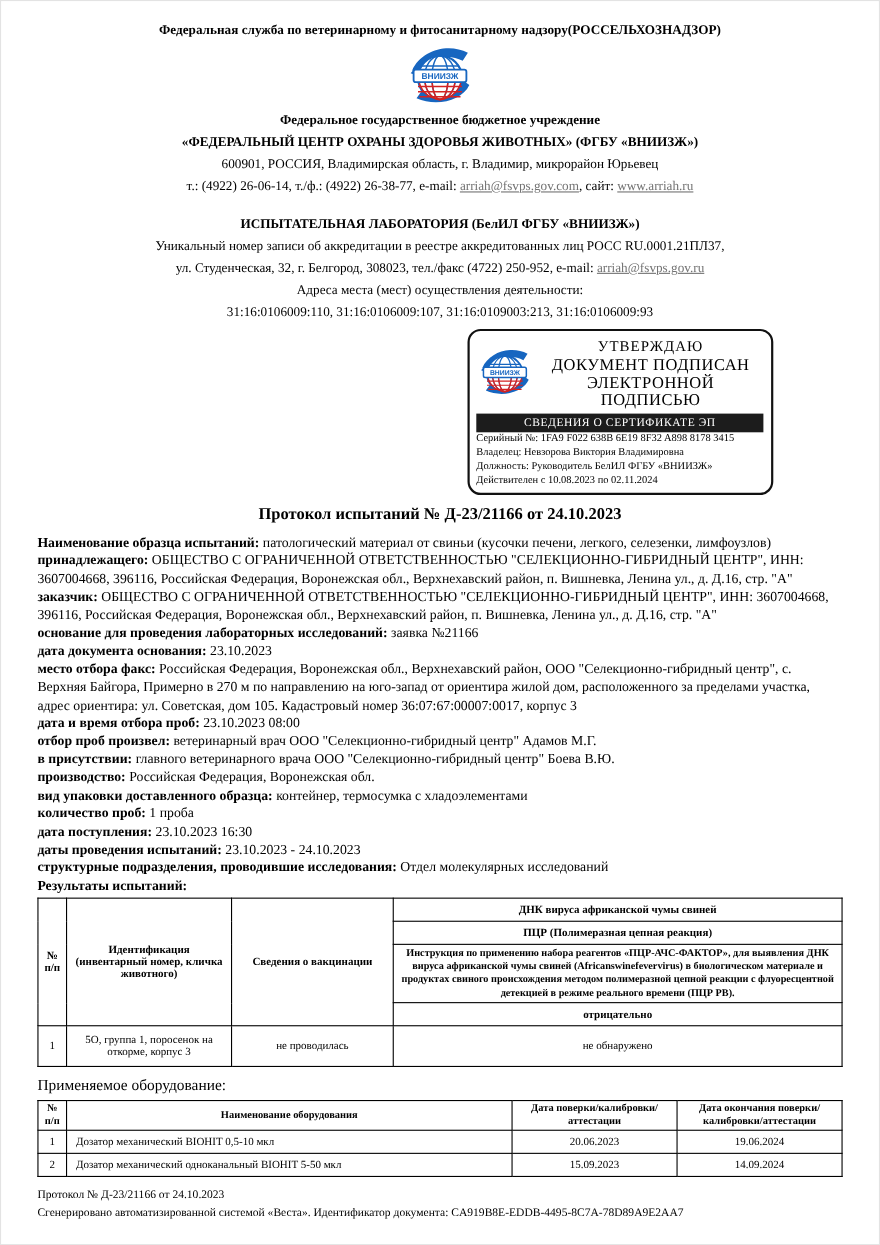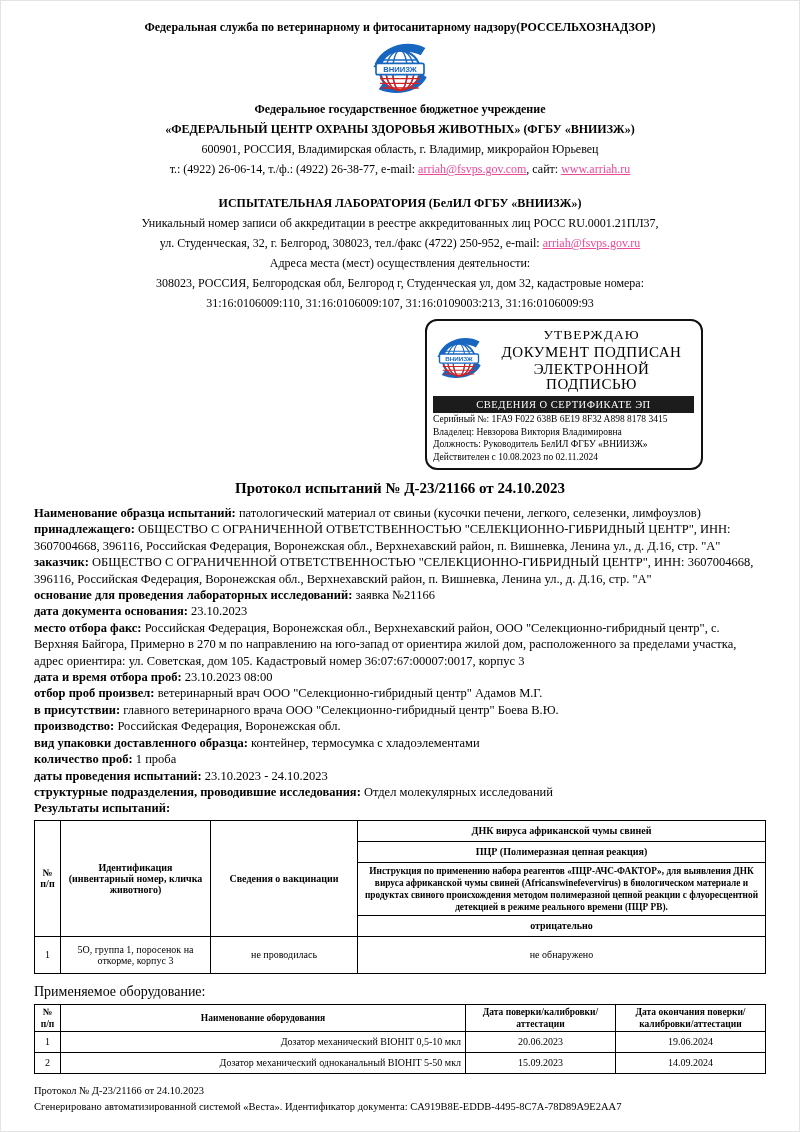--- a/index.html
+++ b/index.html
@@ -6,21 +6,21 @@
   .page{
     width:800px;height:1132px;box-sizing:border-box;
     margin:0;padding:16px 33px 0 33px;
     background:#fff;border:1px solid #e3e3e3;
     font-family:"Liberation Serif", serif;color:#000;
     overflow:hidden;position:relative;
   }
   .center{text-align:center;}
   .hdr-line{font-size:12px;line-height:20px;}
   .bold{font-weight:bold;}
-  a.link{color:#ec4899;text-decoration:underline;cursor:pointer;}
+  a.link{color:#737373;text-decoration:underline;cursor:pointer;}
   .logo-wrap{margin:2px auto 2px;width:64px;height:58px;}
   .logo-wrap svg{width:100%;height:100%;}
   
   .stamp{
     width:278px;box-sizing:border-box;
     margin:6px 63px 4px auto;
     border:2.5px solid #111;border-radius:12px;
     padding:5px 7px 5px 6px;
     font-family:"Liberation Serif", serif;
   }
@@ -45,21 +45,21 @@
   td,th{border:1px solid #000;padding:1px 4px;vertical-align:middle;text-align:center;}
   .res-table{margin-top:3px;font-size:10px;}
   .res-table .hd{font-weight:bold;}
   .res-table .desc{font-size:9.3px;font-weight:bold;line-height:12px;padding:2px 6px;}
   .res-table td{height:18px;}
   .res-table .datarow td{height:34px;font-size:10px;}
   .eq-title{font-size:14px;margin:10px 0 4px;}
   .eq-table{font-size:10px;}
   .eq-table .hd{font-weight:bold;font-size:9.5px;line-height:12px;}
   .eq-table td{height:18px;}
-  .eq-table .name-cell{text-align:right;padding-left:24px;}
+  .eq-table .name-cell{text-align:left;padding-left:8px;}
   
   .footer{margin-top:9px;font-size:10.5px;line-height:16px;text-align:left;}
 </style>
 </head>
 <body>
 
 <div class="page">
 
   <div class="center hdr-line bold">Федеральная служба по ветеринарному и фитосанитарному надзору(РОССЕЛЬХОЗНАДЗОР)</div>
 
@@ -99,21 +99,20 @@
   <div class="center hdr-line bold">«ФЕДЕРАЛЬНЫЙ ЦЕНТР ОХРАНЫ ЗДОРОВЬЯ ЖИВОТНЫХ» (ФГБУ «ВНИИЗЖ»)</div>
   <div class="center hdr-line">600901, РОССИЯ, Владимирская область, г. Владимир, микрорайон Юрьевец</div>
   <div class="center hdr-line"><span>т.: (4922) 26-06-14, т./ф.: (4922) 26-38-77, e-mail: </span><a class="link">arriah@fsvps.gov.com</a><span>, сайт: </span><a class="link">www.arriah.ru</a></div>
 
   <div style="height:14px"></div>
 
   <div class="center hdr-line bold">ИСПЫТАТЕЛЬНАЯ ЛАБОРАТОРИЯ (БелИЛ ФГБУ «ВНИИЗЖ»)</div>
   <div class="center hdr-line">Уникальный номер записи об аккредитации в реестре аккредитованных лиц РОСС RU.0001.21ПЛ37,</div>
   <div class="center hdr-line"><span>ул. Студенческая, 32, г. Белгород, 308023, тел./факс (4722) 250-952, e-mail: </span><a class="link">arriah@fsvps.gov.ru</a></div>
   <div class="center hdr-line">Адреса места (мест) осуществления деятельности:</div>
-  <div class="center hdr-line">308023, РОССИЯ, Белгородская обл, Белгород г, Студенческая ул, дом 32, кадастровые номера:</div>
   <div class="center hdr-line">31:16:0106009:110, 31:16:0106009:107, 31:16:0109003:213, 31:16:0106009:93</div>
 
   <div class="stamp">
     <div class="stamp-top">
       <div class="stamp-logo">
         <svg viewBox="0 0 96 84" xmlns="http://www.w3.org/2000/svg">
           <defs>
             <clipPath id="gc2">
                 <circle cx="48" cy="46" r="30"></circle>
               </clipPath>
@@ -163,20 +162,21 @@
     <div class="field"><b>заказчик:</b> <span>ОБЩЕСТВО С ОГРАНИЧЕННОЙ ОТВЕТСТВЕННОСТЬЮ "СЕЛЕКЦИОННО-ГИБРИДНЫЙ ЦЕНТР", ИНН: 3607004668, 396116, Российская Федерация, Воронежская обл., Верхнехавский район, п. Вишневка, Ленина ул., д. Д.16, стр. "А"</span></div>
     <div class="field"><b>основание для проведения лабораторных исследований:</b> <span>заявка №21166</span></div>
     <div class="field"><b>дата документа основания:</b> <span>23.10.2023</span></div>
     <div class="field"><b>место отбора факс:</b> <span>Российская Федерация, Воронежская обл., Верхнехавский район, ООО "Селекционно-гибридный центр", с. Верхняя Байгора, Примерно в 270 м по направлению на юго-запад от ориентира жилой дом, расположенного за пределами участка, адрес ориентира: ул. Советская, дом 105. Кадастровый номер 36:07:67:00007:0017, корпус 3</span></div>
     <div class="field"><b>дата и время отбора проб:</b> <span>23.10.2023 08:00</span></div>
     <div class="field"><b>отбор проб произвел:</b> <span>ветеринарный врач ООО "Селекционно-гибридный центр" Адамов М.Г.</span></div>
     <div class="field"><b>в присутствии:</b> <span>главного ветеринарного врача ООО "Селекционно-гибридный центр" Боева В.Ю.</span></div>
     <div class="field"><b>производство:</b> <span>Российская Федерация, Воронежская обл.</span></div>
     <div class="field"><b>вид упаковки доставленного образца:</b> <span>контейнер, термосумка с хладоэлементами</span></div>
     <div class="field"><b>количество проб:</b> <span>1 проба</span></div>
+    <div class="field"><b>дата поступления:</b> <span>23.10.2023 16:30</span></div>
     <div class="field"><b>даты проведения испытаний:</b> <span>23.10.2023 - 24.10.2023</span></div>
     <div class="field"><b>структурные подразделения, проводившие исследования:</b> <span>Отдел молекулярных исследований</span></div>
     <div class="field"><b>Результаты испытаний:</b></div>
   </div>
 
   <table class="res-table">
     <colgroup>
         <col style="width:26px">
         <col style="width:150px">
         <col style="width:147px">

